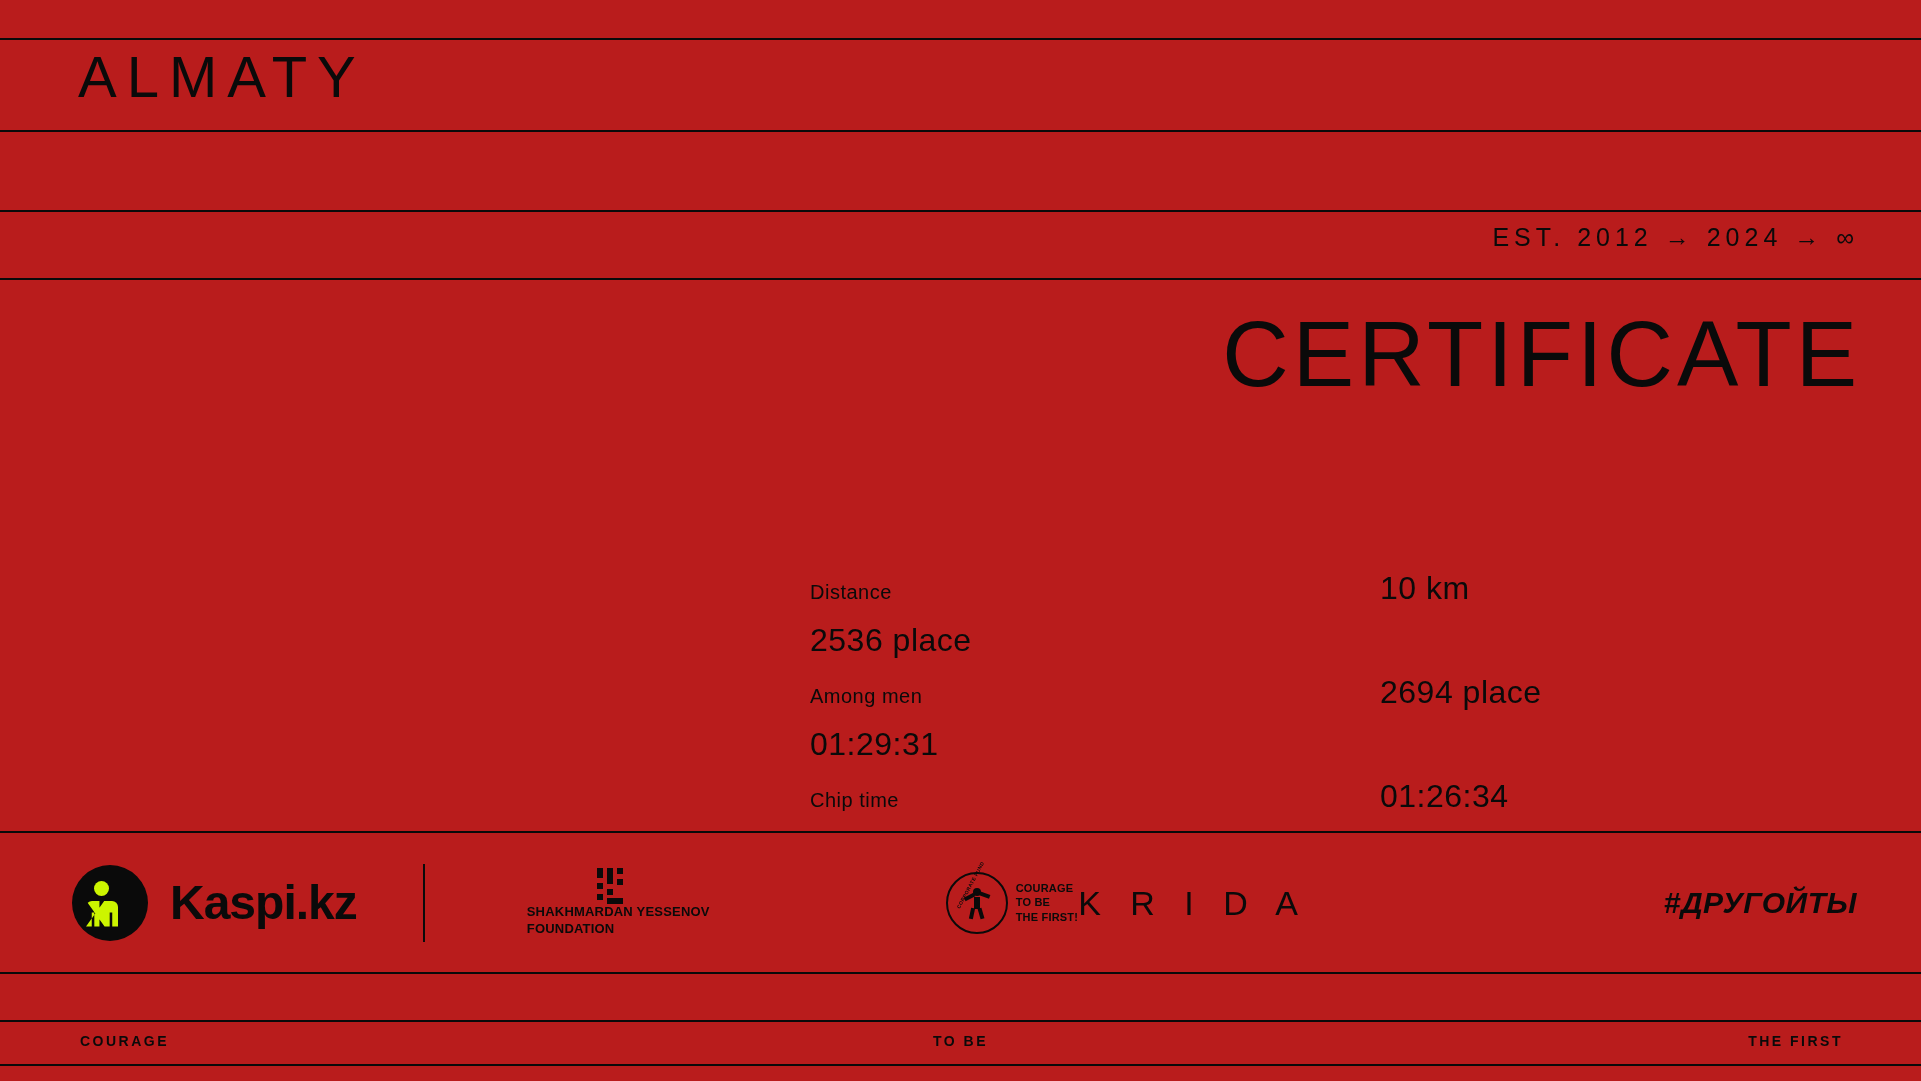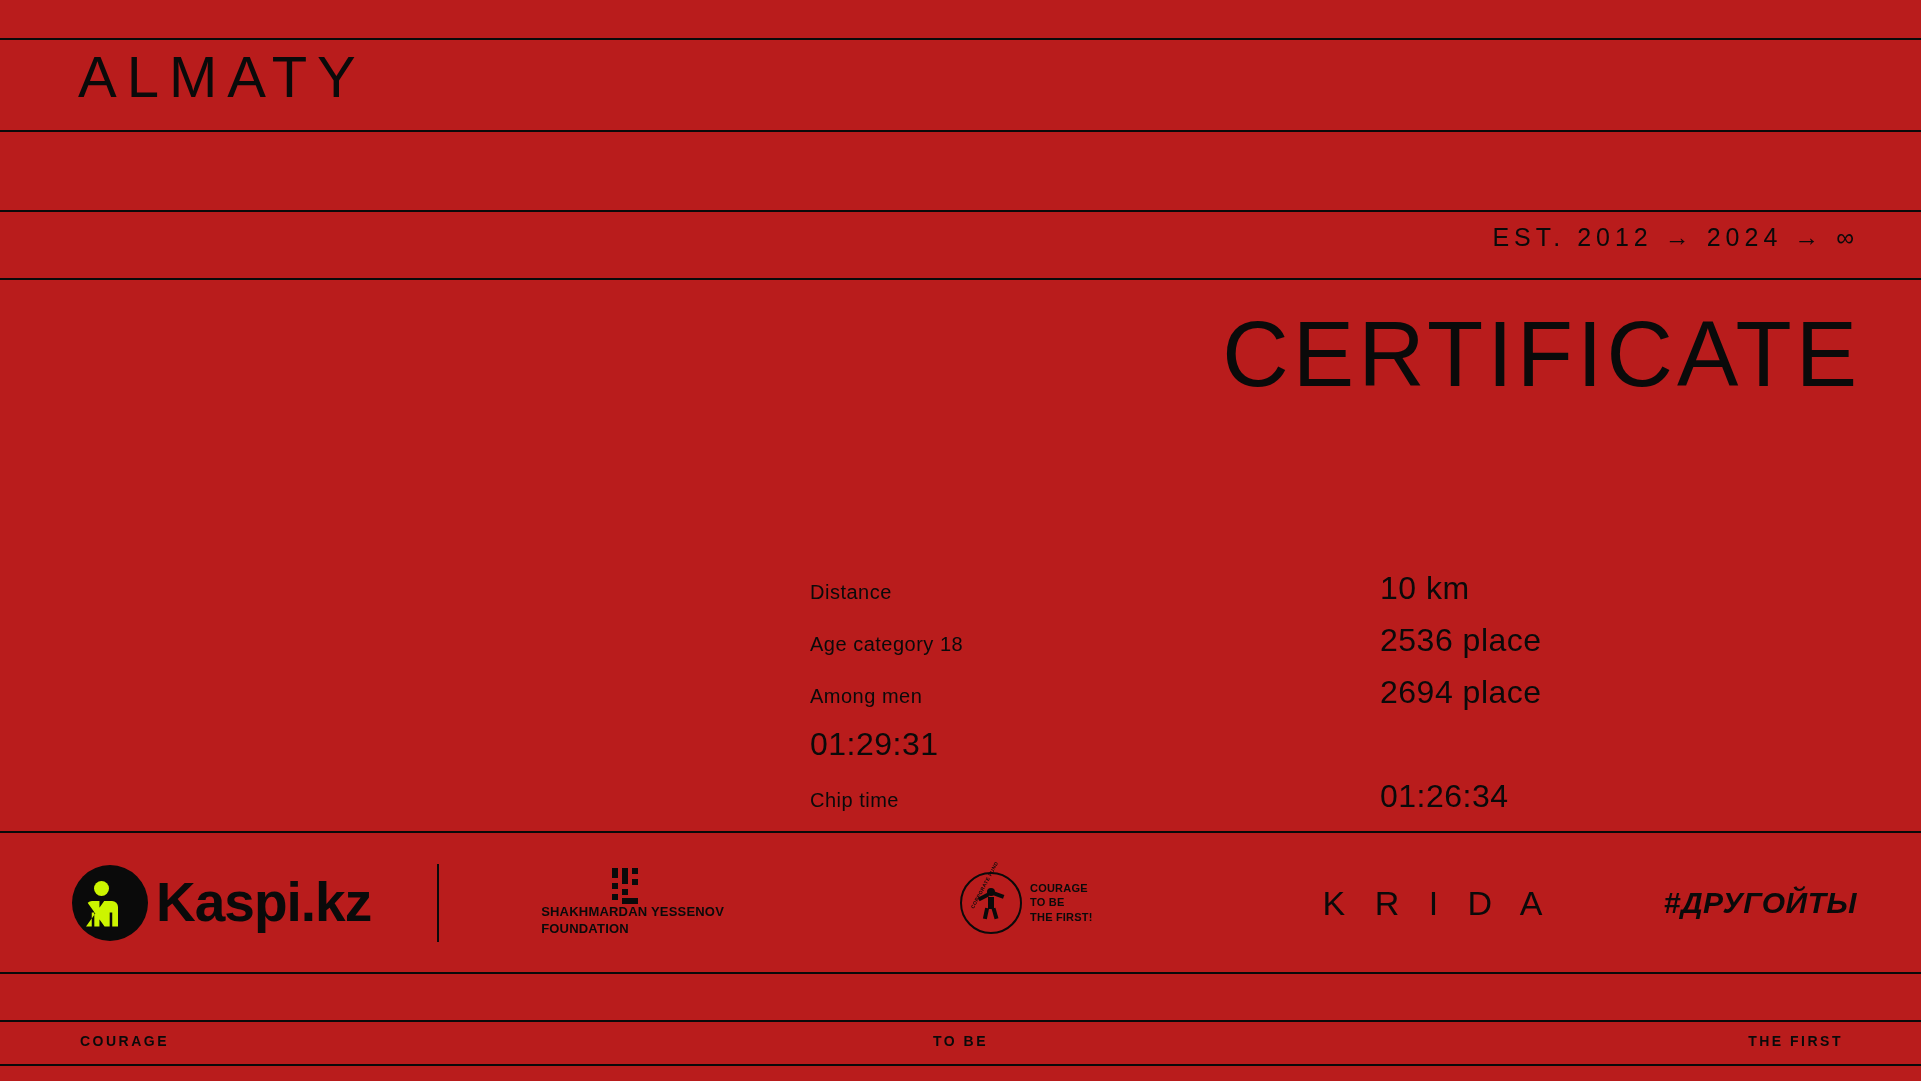--- a/index.html
+++ b/index.html
@@ -160,24 +160,24 @@
     left: 14px;
     top: 36px;
     width: 32px;
     height: 26px;
     background: #ccf500;
     border-radius: 6px 6px 0 0;
     clip-path: polygon(0 0, 42% 0, 42% 100%, 26% 100%, 26% 46%, 18% 46%, 18% 100%, 0 100%,
                        58% 0, 100% 0, 100% 100%, 82% 100%, 82% 46%, 74% 46%, 74% 100%, 58% 100%);
   }
   .kaspi-word {
-    font-size: 55px;
+    font-size: 48px;
     font-weight: 700;
     letter-spacing: -1px;
-    margin-left: 8px;
+    margin-left: 22px;
     line-height: 1;
   }
   .sponsor-divider {
     width: 2px;
     height: 78px;
     background: #0a0a0a;
     margin-left: 66px;
   }
 
   .sponsor-yessenov {
@@ -256,21 +256,20 @@
   }
   .corporate-text {
     margin-left: 8px;
     font-size: 11px;
     font-weight: 700;
     letter-spacing: 0.2px;
     line-height: 1.3;
   }
 
   .sponsor-krida {
-    margin-left: 230px;
     font-size: 34px;
     letter-spacing: 10px;
     font-weight: 400;
     line-height: 1;
     white-space: nowrap;
   }
 
   .sponsor-drugoity {
     margin-left: auto;
     margin-right: 64px;
@@ -322,21 +321,20 @@
 
   <div class="title-certificate">CERTIFICATE</div>
 
 
   <div class="results">
     <div class="result-row">
       <div class="result-label">Distance</div>
       <div class="result-value">10 km</div>
     </div>
     <div class="result-row">
-      <div class="result-label">Age category 18</div>
       <div class="result-value">2536 place</div>
     </div>
     <div class="result-row">
       <div class="result-label">Among men</div>
       <div class="result-value">2694 place</div>
     </div>
     <div class="result-row">
       <div class="result-value">01:29:31</div>
     </div>
     <div class="result-row">

